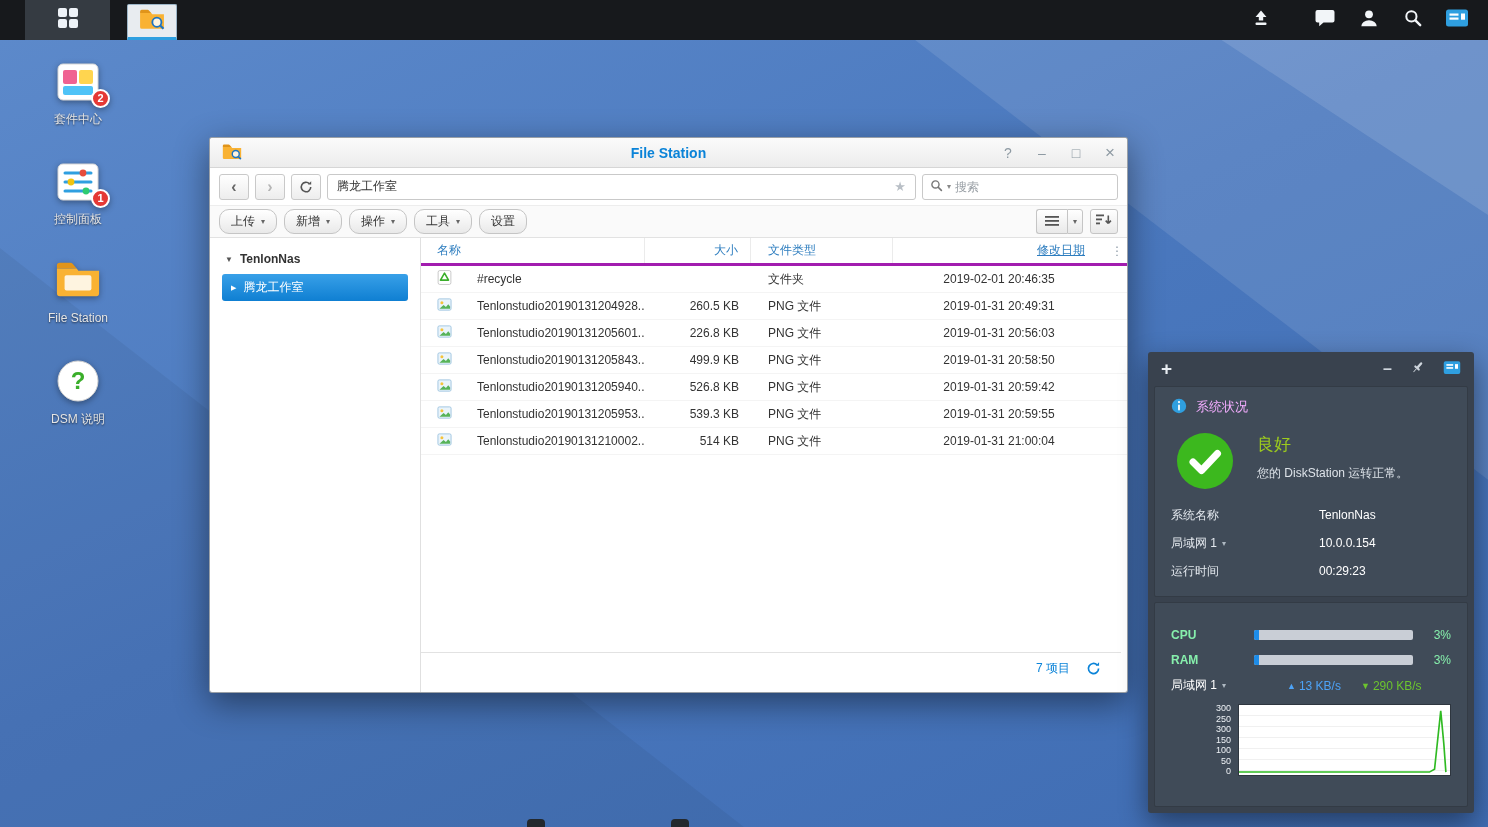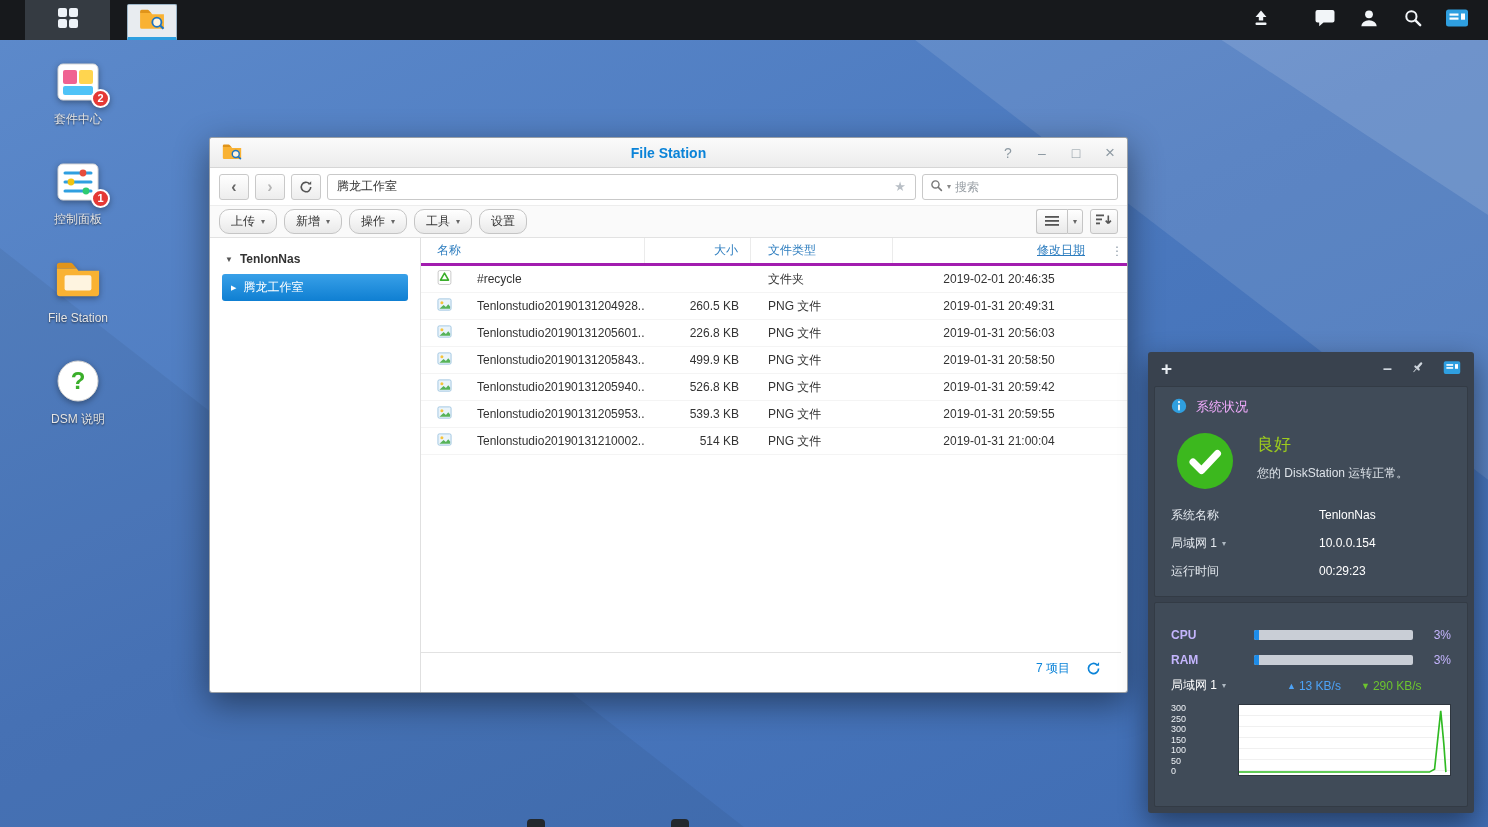--- a/index.html
+++ b/index.html
@@ -88,34 +88,34 @@
   .w-section { background:#404b58; border:1px solid #333b45; border-radius:2px; padding:11px 16px; }
   .w-section.grow { flex:1; }
   .ws-title { display:flex; gap:9px; color:#f0abfc; font-size:13px;font-family:Liberation Mono, monospace; }
   .health { display:flex; align-items:flex-start; gap:24px; margin:15px 0 8px 6px; }
   .health-status { color:#9ccb1d; font-size:17px; }
   .health-desc { color:#dde3e9; font-size:12px; margin-top:9px; }
   .frow { display:flex; align-items:center; height:28px; font-size:12px; }
   .flabel { width:148px; color:#e3e8ee; display:flex; align-items:center; gap:5px; }
   .flabel .caret { font-size:8px; color:#aeb8c2; }
   .fvalue { color:#fff; }
-  .rrow { display:flex; align-items:center; height:25px; font-size:12px; color:#c4b5fd; }
+  .rrow { display:flex; align-items:center; height:25px; font-size:12px; color:#86efac; }
   .rrow:first-of-type { margin-top:8px; }
   .rlabel { width:83px; font-weight:bold; }
   .rbar { flex:1; height:10px; background:#c9ced6; border-radius:2px; overflow:hidden; margin-right:10px; position:relative; }
   .rfill { position:absolute; left:0; top:0; bottom:0; background:#1d8ce8; }
   .rpct { width:28px; text-align:right; }
   .lan-row { display:flex; align-items:center; height:27px; font-size:12px; color:#fff; }
   .lan-label { width:100px; display:flex; align-items:center; gap:5px; }
   .lan-label .caret { font-size:8px; color:#aeb8c2; }
   .lan-up { color:#4da3f7; display:flex; align-items:center; gap:3px; margin-left:16px; }
   .lan-down { color:#6cc42e; display:flex; align-items:center; gap:3px; margin-left:20px; }
   .lan-up .arr, .lan-down .arr { font-size:9px; }
   .chartwrap { display:flex; margin-top:5px; }
-  .yaxis { width:67px; height:72px; display:flex; flex-direction:column; justify-content:space-between; padding-right:7px; color:#eef2f6; font-size:9px; line-height:1; }
+  .yaxis { width:67px; height:72px; display:flex; flex-direction:column; justify-content:space-between; align-items:flex-end; padding-right:7px; color:#eef2f6; font-size:9px; line-height:1; }
   .minichart { flex:1; height:72px; background:#fff; border:1px solid #2e363f; position:relative;
     background-image:repeating-linear-gradient(to bottom, #ffffff 0, #ffffff 10px, #f0f0f0 10px, #f0f0f0 11px); }
   .minichart svg { position:absolute; inset:0; width:100%; height:100%; }
 
   .cropped-blob { position:absolute; width:18px; height:8px; background:#23282d; border-radius:4px 4px 0 0; z-index:5; }
 </style>
 </head>
 <body>
 
 <div class="desktop-bg">

